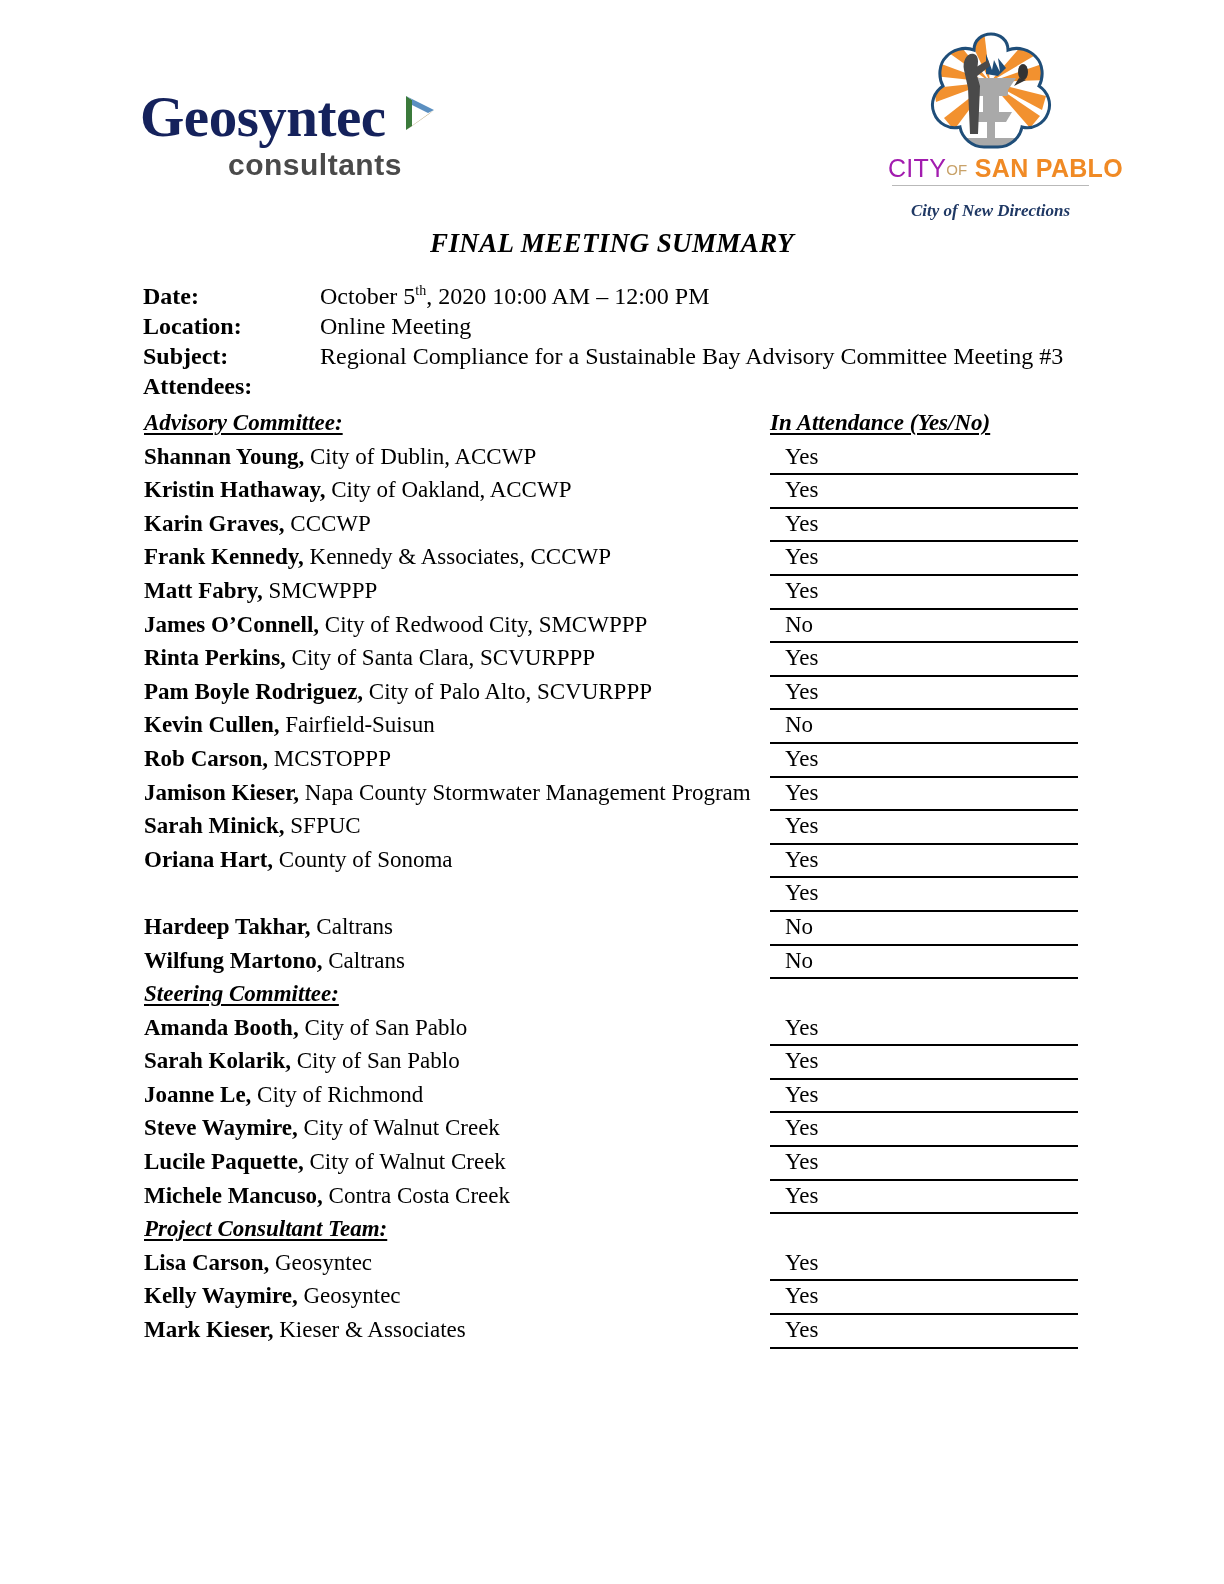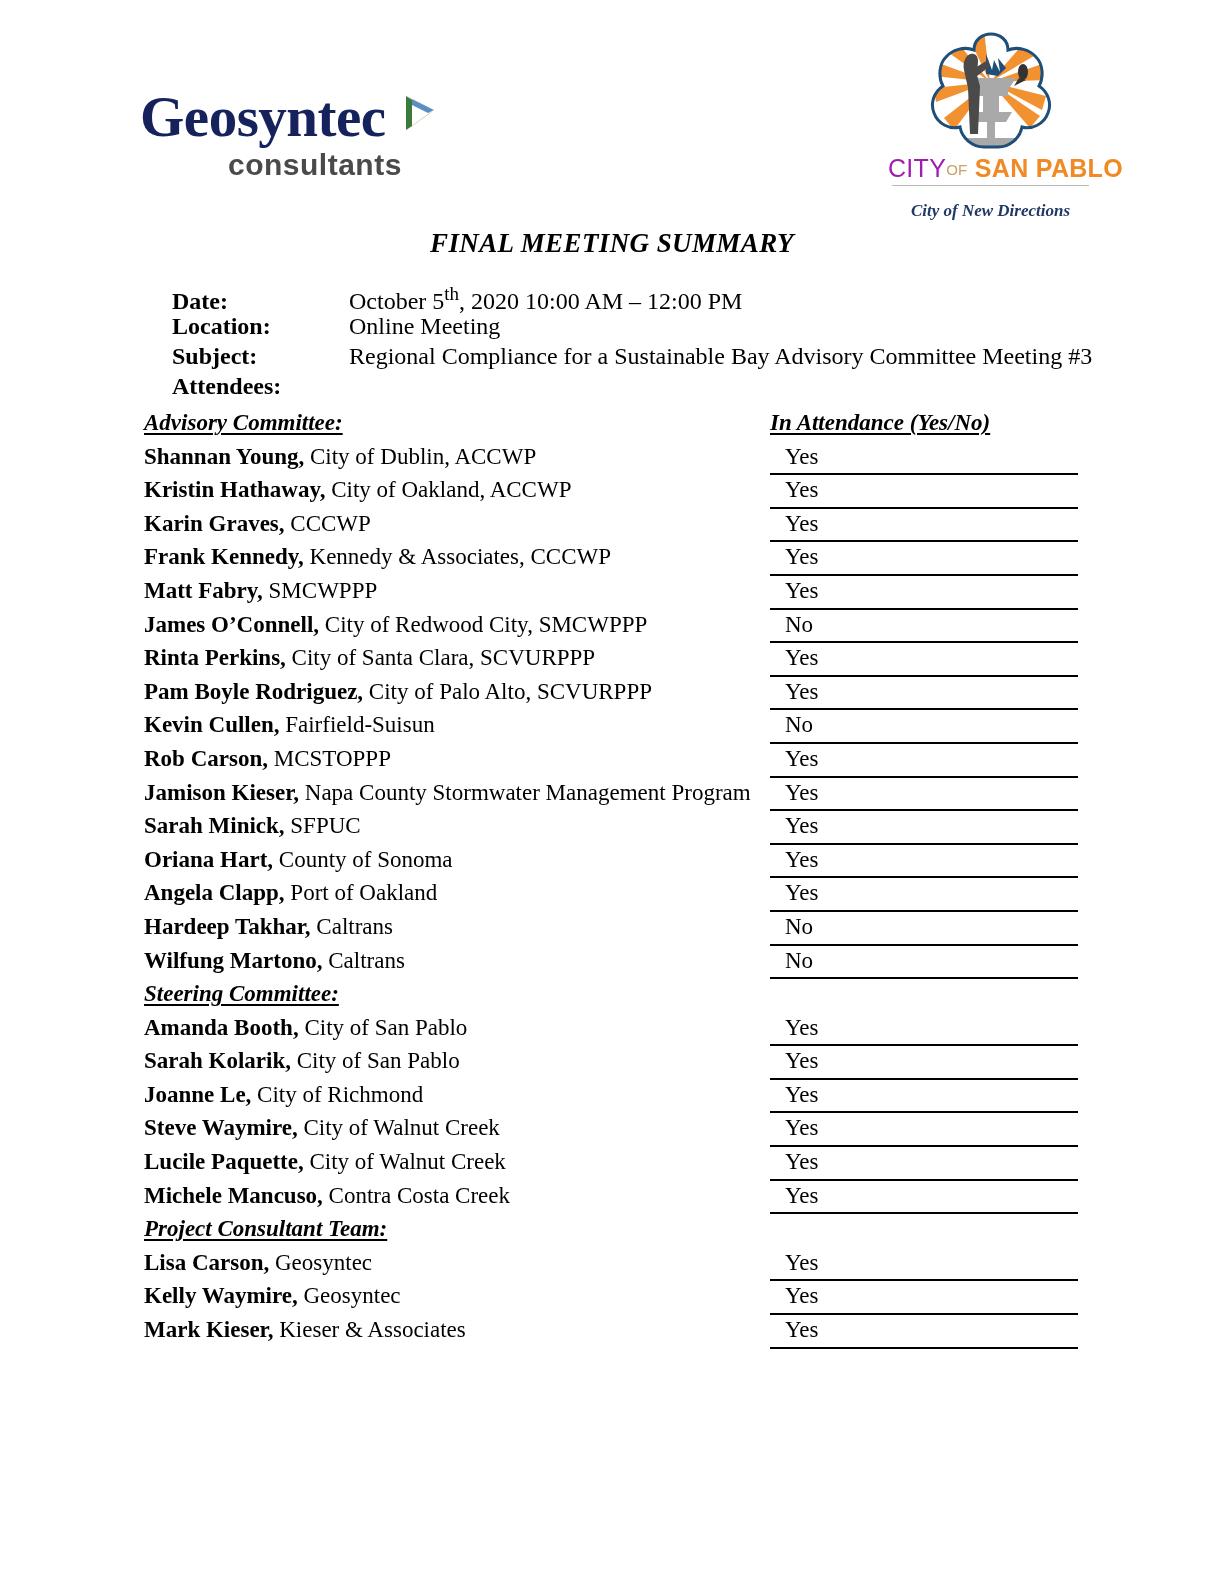--- a/index.html
+++ b/index.html
@@ -115,40 +115,40 @@
     text-align: center;
     font-size: 27px;
     font-weight: 700;
     letter-spacing: 0.4px;
     font-style: italic;
   }
 
   
   .meta {
     position: absolute;
-    left: 172px;
+    left: 143px;
     top: 283px;
     width: 950px;
   }
   .meta-row {
     display: flex;
     align-items: baseline;
     height: 30px;
   }
   .meta-label {
     width: 177px;
     flex: 0 0 177px;
     font-weight: 700;
     font-size: 24px;
   }
   .meta-value {
     font-size: 24px;
     white-space: nowrap;
   }
-  .meta-value sup { font-size: 19px; }
+  .meta-value sup { font-size: 14px; }
 
   
   .attendees {
     position: absolute;
     left: 144px;
     top: 408px;
     width: 940px;
   }
   .att-row {
     position: relative;
@@ -385,21 +385,20 @@
           <span class="val">Yes</span>
         </div>
       </div>
       <div class="att-row">
         <div class="att-person"><span class="nm">Oriana Hart,</span><span class="org"> County of Sonoma</span></div>
         <div class="att-status ruled">
           <span class="val">Yes</span>
         </div>
       </div>
       <div class="att-row">
-        <div class="att-person"><span class="nm">Angela Clapp,</span><span class="org"> Port of Oakland</span></div>
         <div class="att-status ruled">
           <span class="val">Yes</span>
         </div>
       </div>
       <div class="att-row">
         <div class="att-person"><span class="nm">Hardeep Takhar,</span><span class="org"> Caltrans</span></div>
         <div class="att-status ruled">
           <span class="val">No</span>
         </div>
       </div>

